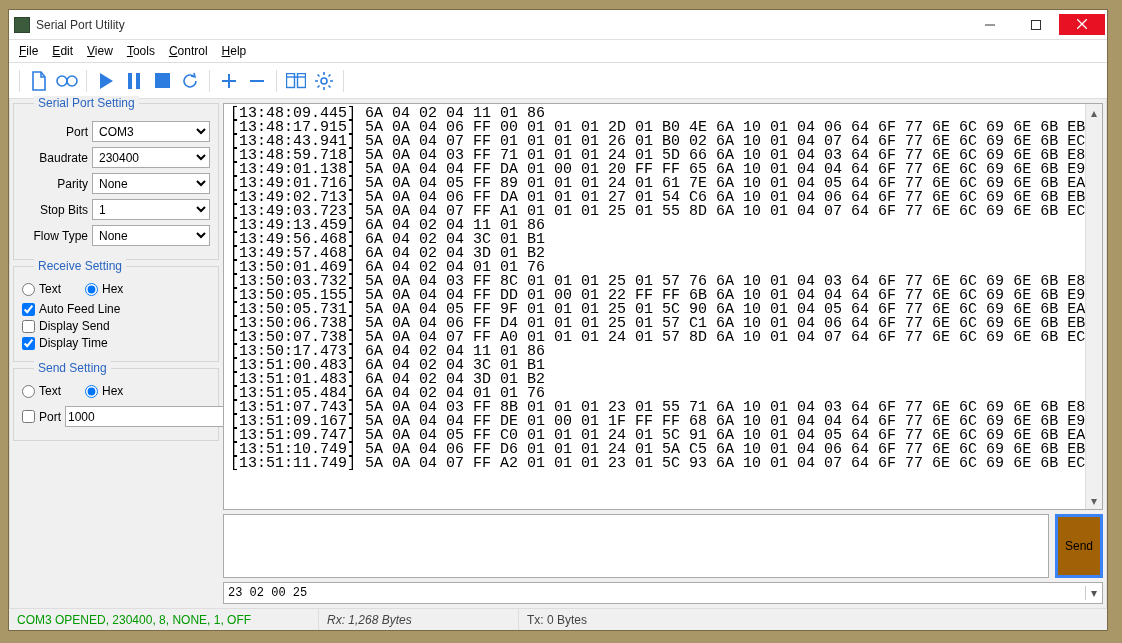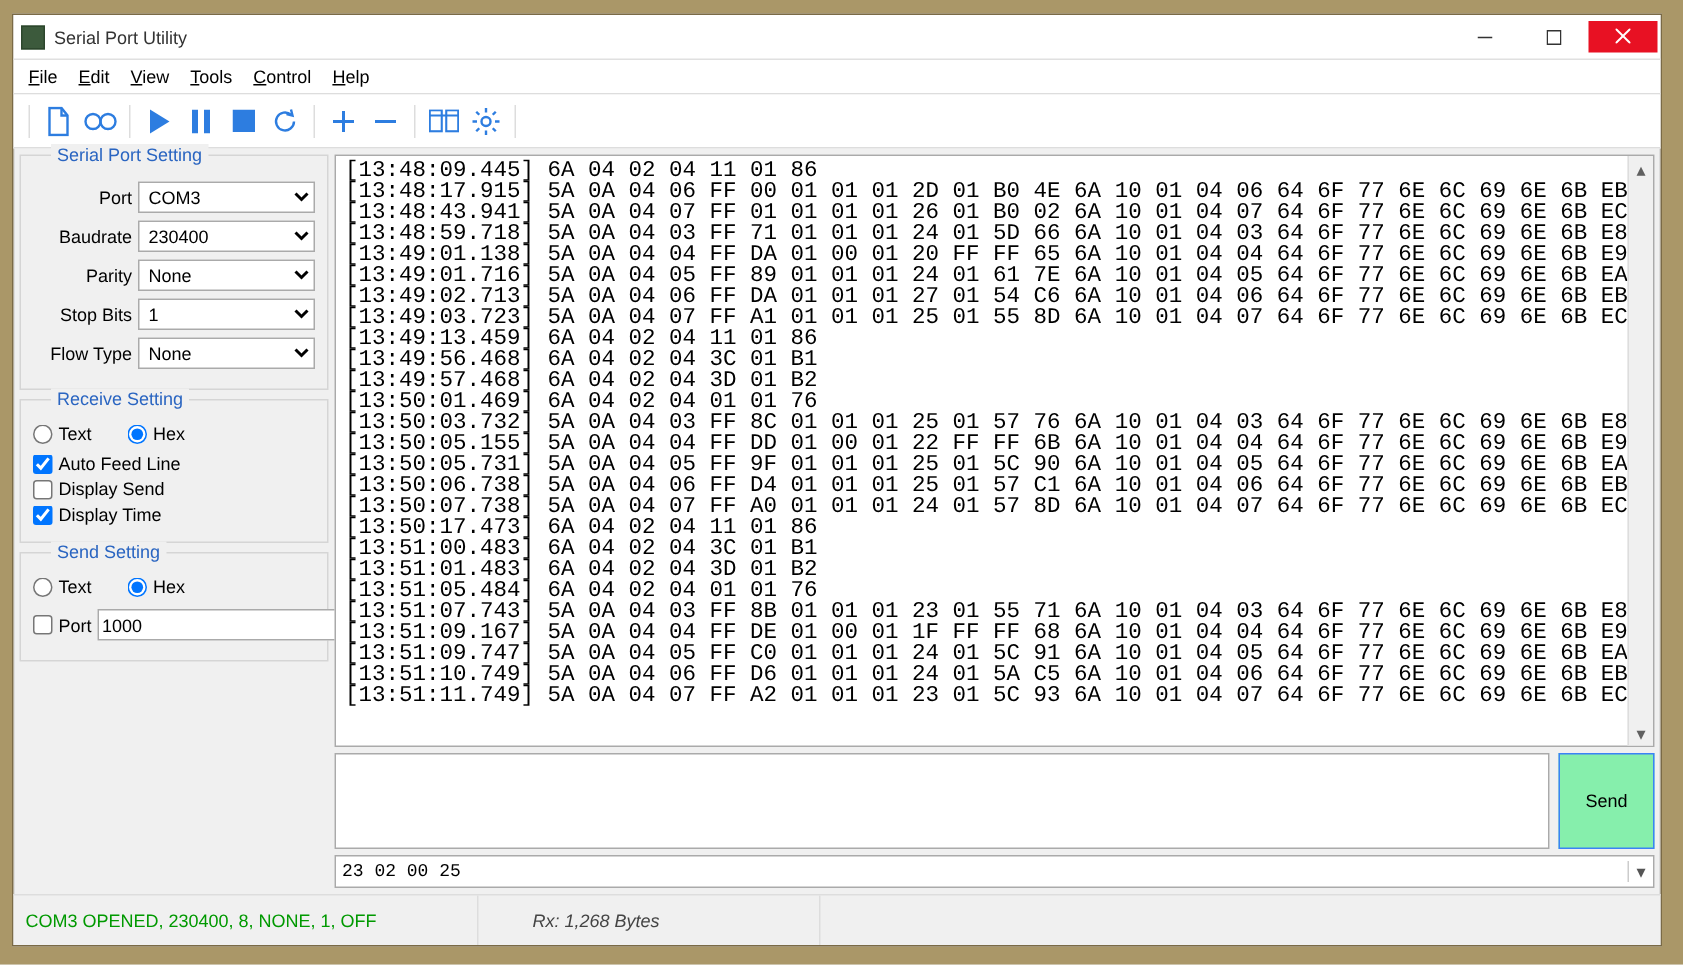--- a/index.html
+++ b/index.html
@@ -76,29 +76,29 @@
     }
     .output {
       flex:1;overflow:hidden;padding:3px 6px;font-family: Consolas, 'Courier New', monospace;font-size:15px;line-height:14px;white-space:pre;color:#000;
     }
     .scrollbar {width:17px;background:#f0f0f0;border-left:1px solid #ddd;position:relative;}
     .scrollbar .up,.scrollbar .down{height:17px;display:flex;align-items:center;justify-content:center;color:#606060;}
     .scrollbar .down{position:absolute;bottom:0;left:0;right:0;}
     
     .send-row { display:flex;gap:6px;align-items:stretch;height:64px;}
     .send-text { flex:1;border:1px solid #aaa;background:#fff;}
-    .send-btn { width:64px;border:1px solid #3b82f6;background:#86efac;display:flex;align-items:center;justify-content:center;color:#000;}
+    .send-btn { width:48px;border:3px solid #3b82f6;background:#a16207;display:flex;align-items:center;justify-content:center;color:#000;}
     
     .combo { display:flex;border:1px solid #aaa;background:#fff;height:22px;align-items:center;}
     .combo input{flex:1;border:none;background:transparent;padding:0 4px;font-family: Consolas,'Courier New',monospace;font-size:12px;}
     .combo .drop{width:17px;display:flex;align-items:center;justify-content:center;border-left:1px solid #ccc;color:#555;}
     
     .status {
-      display:flex;align-items:center;height:34px;background:#f0f0f0;border-top:1px solid #ddd;
-      font-size:11px;color:#444;gap:28px;
+      display:flex;align-items:center;height:22px;background:#f0f0f0;border-top:1px solid #ddd;
+      font-size:11px;color:#444;
     }
     .status .cell{padding:0 8px;height:100%;display:flex;align-items:center;border-right:1px solid #ddd;}
     .status .cell.first{color:#009900;width:310px;}
     .status .cell.rx{width:200px;font-style:italic;}
     .status .cell.tx{flex:1;border-right:none;}
   </style>
 </head>
 <body>
 
 <div class="window">
@@ -316,14 +316,15 @@
       <div class="combo">
         <input value="23 02 00 25" style="">
         <div class="drop">▾</div>
       </div>
     </div>
   </div>
 
   <div class="status">
     <div class="cell first">COM3 OPENED, 230400, 8, NONE, 1, OFF</div>
     <div class="cell rx">Rx: 1,268 Bytes</div>
+    <div class="cell tx">Tx: 0 Bytes</div>
   </div>
 </div>
 
 </body></html>

